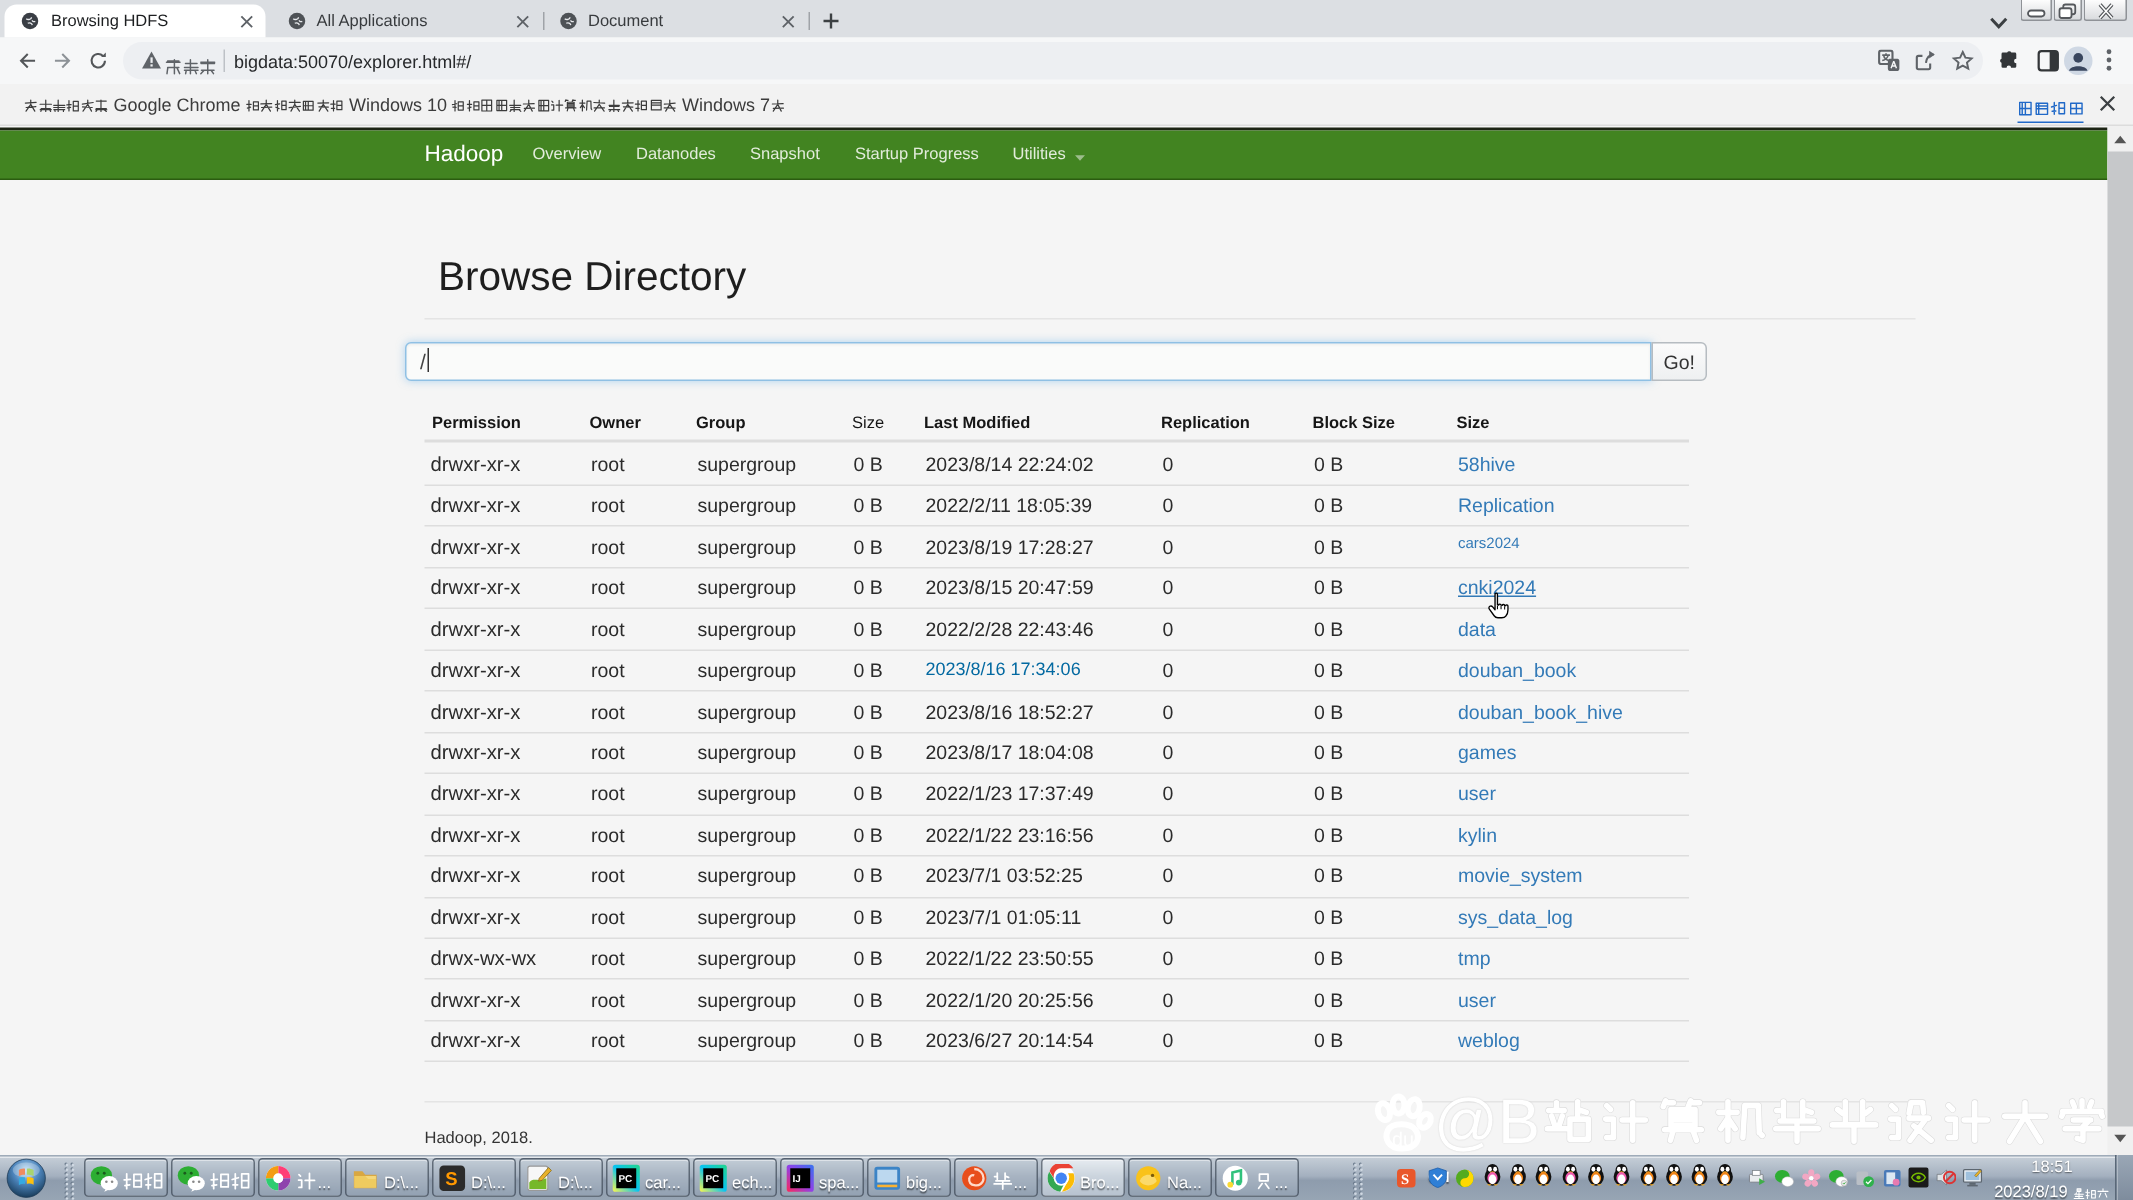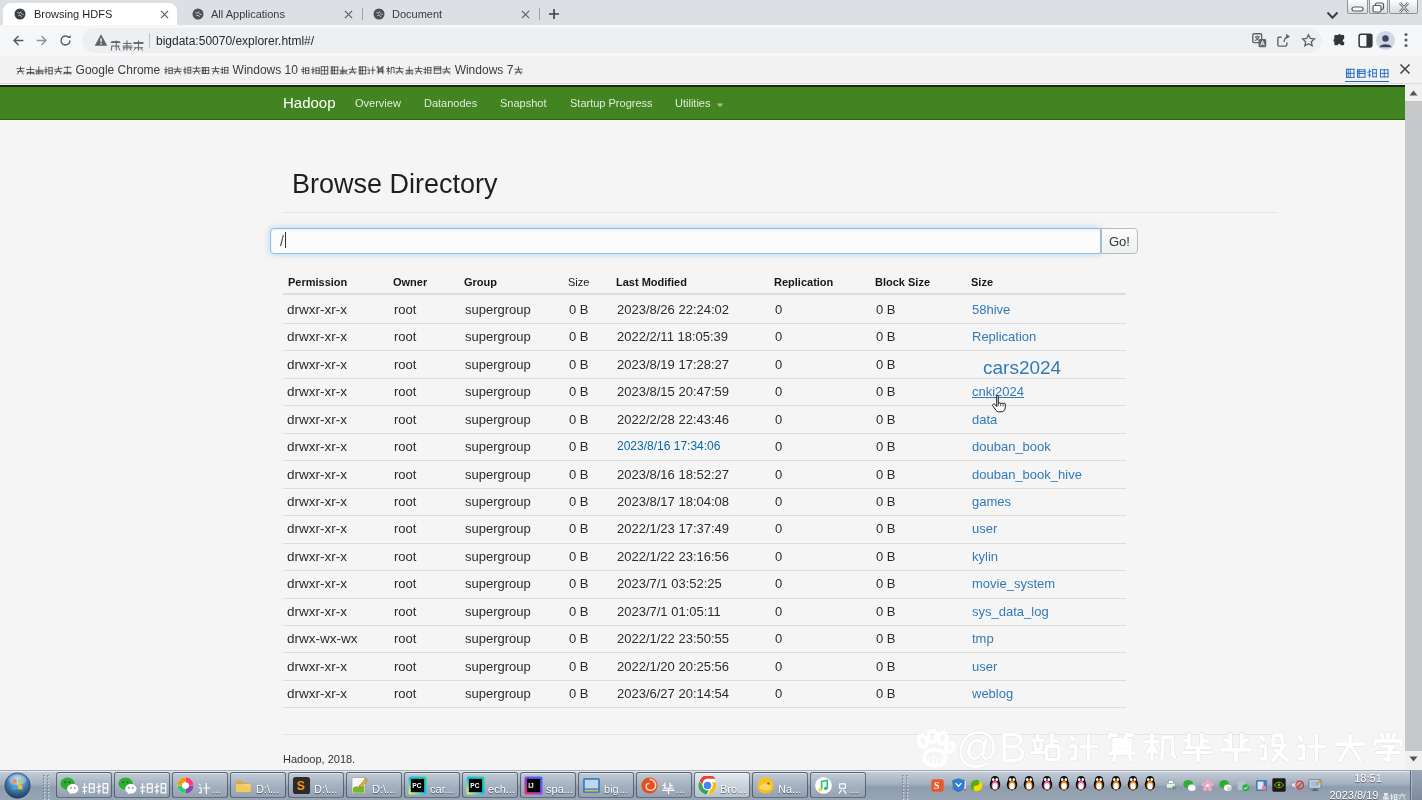--- a/index.html
+++ b/index.html
@@ -207,42 +207,42 @@
 <div class="abs" style="left:568px;top:276px;font-size:11px;font-weight:normal;color:#161616">Size</div>
 <div class="abs" style="left:616px;top:276px;font-size:11px;font-weight:bold;color:#161616">Last Modified</div>
 <div class="abs" style="left:774px;top:276px;font-size:11px;font-weight:bold;color:#161616">Replication</div>
 <div class="abs" style="left:875px;top:276px;font-size:11px;font-weight:bold;color:#161616">Block Size</div>
 <div class="abs" style="left:971px;top:276px;font-size:11px;font-weight:bold;color:#161616">Size</div>
 <div class="abs" style="left:283px;top:293px;width:843px;height:2px;background:#ddd"></div>
 <div class="abs" style="left:287px;top:301.8px;font-size:13.5px;color:#2b2b2b">drwxr-xr-x</div>
 <div class="abs" style="left:394px;top:301.8px;font-size:13px;color:#2b2b2b">root</div>
 <div class="abs" style="left:465px;top:301.8px;font-size:13px;color:#2b2b2b">supergroup</div>
 <div class="abs" style="left:569px;top:301.8px;font-size:13px;color:#2b2b2b">0 B</div>
-<div class="abs" style="left:617px;top:301.8px;font-size:13px;color:#2b2b2b">2023/8/26 22:24:02</div>
+<div class="abs" style="left:617px;top:301.8px;font-size:13px;color:#2b2b2b">2023/8/14 22:24:02</div>
 <div class="abs" style="left:775px;top:301.8px;font-size:13px;color:#2b2b2b">0</div>
 <div class="abs" style="left:876px;top:301.8px;font-size:13px;color:#2b2b2b">0 B</div>
 <div class="abs" style="left:972px;top:301.8px;font-size:13px;color:#337ab7;">58hive</div>
 <div class="abs" style="left:283px;top:322.9px;width:843px;height:1px;background:#ddd"></div>
 <div class="abs" style="left:287px;top:329.2px;font-size:13.5px;color:#2b2b2b">drwxr-xr-x</div>
 <div class="abs" style="left:394px;top:329.2px;font-size:13px;color:#2b2b2b">root</div>
 <div class="abs" style="left:465px;top:329.2px;font-size:13px;color:#2b2b2b">supergroup</div>
 <div class="abs" style="left:569px;top:329.2px;font-size:13px;color:#2b2b2b">0 B</div>
 <div class="abs" style="left:617px;top:329.2px;font-size:13px;color:#2b2b2b">2022/2/11 18:05:39</div>
 <div class="abs" style="left:775px;top:329.2px;font-size:13px;color:#2b2b2b">0</div>
 <div class="abs" style="left:876px;top:329.2px;font-size:13px;color:#2b2b2b">0 B</div>
 <div class="abs" style="left:972px;top:329.2px;font-size:13px;color:#337ab7;">Replication</div>
 <div class="abs" style="left:283px;top:350.4px;width:843px;height:1px;background:#ddd"></div>
 <div class="abs" style="left:287px;top:356.7px;font-size:13.5px;color:#2b2b2b">drwxr-xr-x</div>
 <div class="abs" style="left:394px;top:356.7px;font-size:13px;color:#2b2b2b">root</div>
 <div class="abs" style="left:465px;top:356.7px;font-size:13px;color:#2b2b2b">supergroup</div>
 <div class="abs" style="left:569px;top:356.7px;font-size:13px;color:#2b2b2b">0 B</div>
 <div class="abs" style="left:617px;top:356.7px;font-size:13px;color:#2b2b2b">2023/8/19 17:28:27</div>
 <div class="abs" style="left:775px;top:356.7px;font-size:13px;color:#2b2b2b">0</div>
 <div class="abs" style="left:876px;top:356.7px;font-size:13px;color:#2b2b2b">0 B</div>
-<div class="abs" style="left:972px;top:356.7px;font-size:19px;color:#337ab7;margin-left:11px;">cars2024</div>
+<div class="abs" style="left:972px;top:356.7px;font-size:10px;color:#337ab7;">cars2024</div>
 <div class="abs" style="left:283px;top:377.9px;width:843px;height:1px;background:#ddd"></div>
 <div class="abs" style="left:287px;top:384.1px;font-size:13.5px;color:#2b2b2b">drwxr-xr-x</div>
 <div class="abs" style="left:394px;top:384.1px;font-size:13px;color:#2b2b2b">root</div>
 <div class="abs" style="left:465px;top:384.1px;font-size:13px;color:#2b2b2b">supergroup</div>
 <div class="abs" style="left:569px;top:384.1px;font-size:13px;color:#2b2b2b">0 B</div>
 <div class="abs" style="left:617px;top:384.1px;font-size:13px;color:#2b2b2b">2023/8/15 20:47:59</div>
 <div class="abs" style="left:775px;top:384.1px;font-size:13px;color:#2b2b2b">0</div>
 <div class="abs" style="left:876px;top:384.1px;font-size:13px;color:#2b2b2b">0 B</div>
 <div class="abs" style="left:972px;top:384.1px;font-size:13px;color:#337ab7;text-decoration:underline;">cnki2024</div>
 <div class="abs" style="left:283px;top:405.3px;width:843px;height:1px;background:#ddd"></div>

